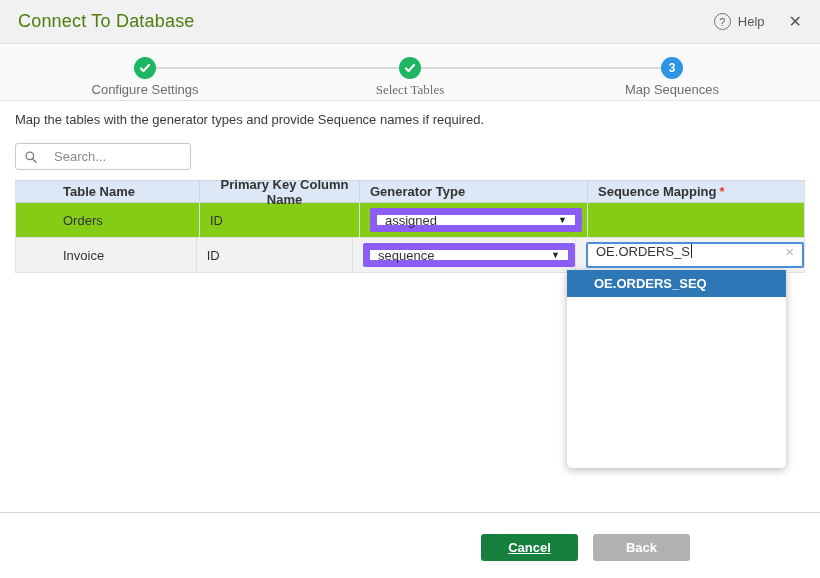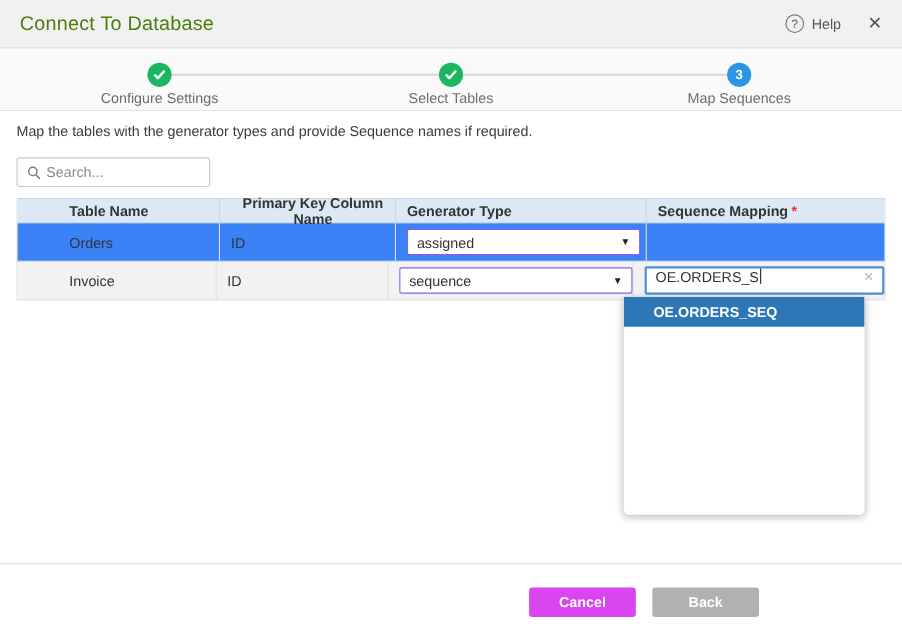--- a/index.html
+++ b/index.html
@@ -65,21 +65,21 @@
   .instruction {
     position: absolute; top: 112px; left: 15px;
     font-size: 13px; color: #3a3a3a; text-align: right;
   }
   .searchbox {
     position: absolute; top: 143px; left: 15px;
     width: 176px; height: 27px;
     border: 1px solid #c9c9c9; border-radius: 3px;
     background: #fff;
     display: flex; align-items: center;
-    padding: 0 8px; gap: 4px;
+    padding: 0 8px; gap: 16px;
   }
   .searchbox svg { flex: 0 0 auto; }
   .searchbox input {
     border: none; outline: none; width: 100%;
     font-size: 13px; color: #333; background: transparent;
     font-family: "Liberation Sans", sans-serif;
   }
   .searchbox input::placeholder { color: #8a8a8a; }
 
   
@@ -94,35 +94,35 @@
     background: #dce8f5;
     border-top: 1px solid #c9d6e4; border-bottom: 1px solid #c9d6e4;
     height: 23px; align-items: center;
     color: #333; font-weight: bold;
   }
   .grid-header .cell { border-right: 1px solid #c9d6e4; height: 100%; display: flex; align-items: center; }
   .grid-header .cell:last-child { border-right: none; align-items: center; }
   .grid-row {
     display: flex; height: 35px; align-items: center;
     border-bottom: 1px solid #e0e0e0;
-    background: #3b82f6;
+    background: #84cc16;
   }
   .grid-row.alt { background: #f2f2f2; }
   .grid-row .cell { border-right: 1px solid #e0e0e0; height: 100%; display: flex; align-items: center; }
   .grid-row .cell:last-child { border-right: none; }
   .cell { padding-left: 10px; }
   .col-1 { width: 184px; padding-left: 47px; }
   .col-2 { width: 160px; text-align: center; }
   .col-3 { width: 228px; }
   .col-4 { flex: 1; }
   .required { color: #e53935; margin-left: 3px; font-weight: bold; }
 
   .fake-select {
     width: 212px; height: 24px;
-    background: #fff; border: 1px solid #8b5cf6; border-radius: 2px;
+    background: #fff; border: 7px solid #8b5cf6; border-radius: 2px;
     display: flex; align-items: center;
     padding: 0 8px; cursor: pointer;
     color: #333;
     gap: 32px;
   }
   .fake-select .arrow { margin-left: auto; font-size: 9px; color: #222; }
 
   .seq-input {
     width: 218px; height: 26px;
     background: #fff;
@@ -160,21 +160,21 @@
   }
   .btn {
     position: absolute; top: 534px;
     width: 97px; height: 27px;
     border: none; border-radius: 3px;
     color: #fff; font-size: 13px; font-weight: bold;
     font-family: "Liberation Sans", sans-serif;
     cursor: pointer;
     display: flex; align-items: center; justify-content: center;
   }
-  .btn-cancel { left: 481px; background: #d946ef; }
+  .btn-cancel { left: 481px; background: #15803d; text-decoration: underline; }
   .btn-back   { left: 593px; background: #b1b1b1; }
   .btn-import { left: 703px; background: #1b87e8; }
 </style>
 </head>
 <body>
 
 <div class="dialog">
 
   <div class="titlebar">
     <div class="title">Connect To Database</div>
@@ -196,21 +196,21 @@
           <path d="M4 13l5 5 11-12" stroke="#fff" stroke-width="4.5" fill="none" stroke-linecap="round" stroke-linejoin="round"></path>
         </svg>
     </div>
     <div class="step-label" style="left:145px;">Configure Settings</div>
 
     <div class="step-circle complete" style="left:399px;">
       <svg width="12" height="12" viewBox="0 0 24 24">
           <path d="M4 13l5 5 11-12" stroke="#fff" stroke-width="4.5" fill="none" stroke-linecap="round" stroke-linejoin="round"></path>
         </svg>
     </div>
-    <div class="step-label" style="left:410px;">Select Tables</div>
+    <div class="step-label" style="left:410px;font-family:Liberation Serif, serif;">Select Tables</div>
 
     <div class="step-circle current" style="left:661px;">3</div>
     <div class="step-label" style="left:672px;">Map Sequences</div>
   </div>
 
   <div class="instruction">Map the tables with the generator types and provide Sequence names if required.</div>
 
   <div class="searchbox">
     <svg width="14" height="14" viewBox="0 0 24 24">
       <circle cx="10" cy="10" r="6.5" stroke="#777" stroke-width="2.2" fill="none"></circle>

